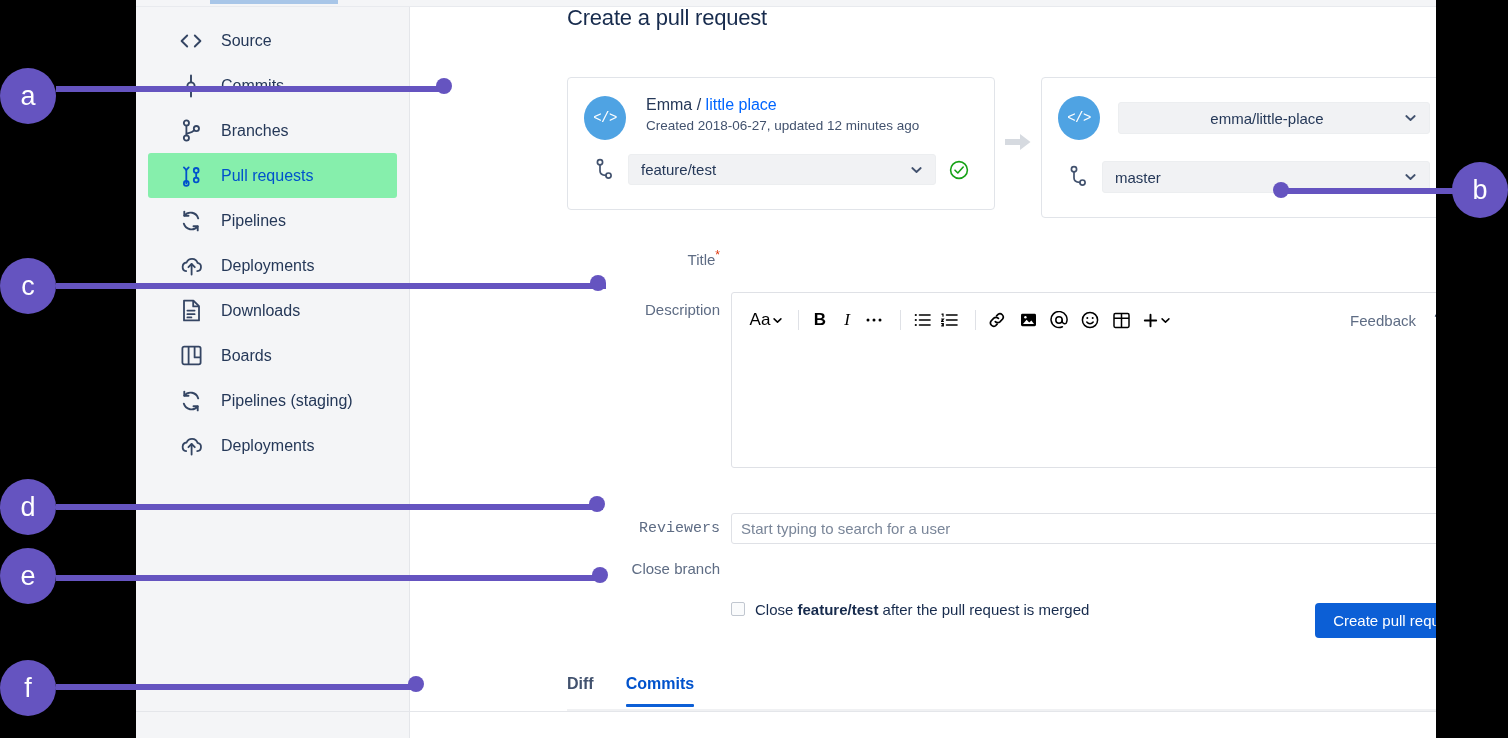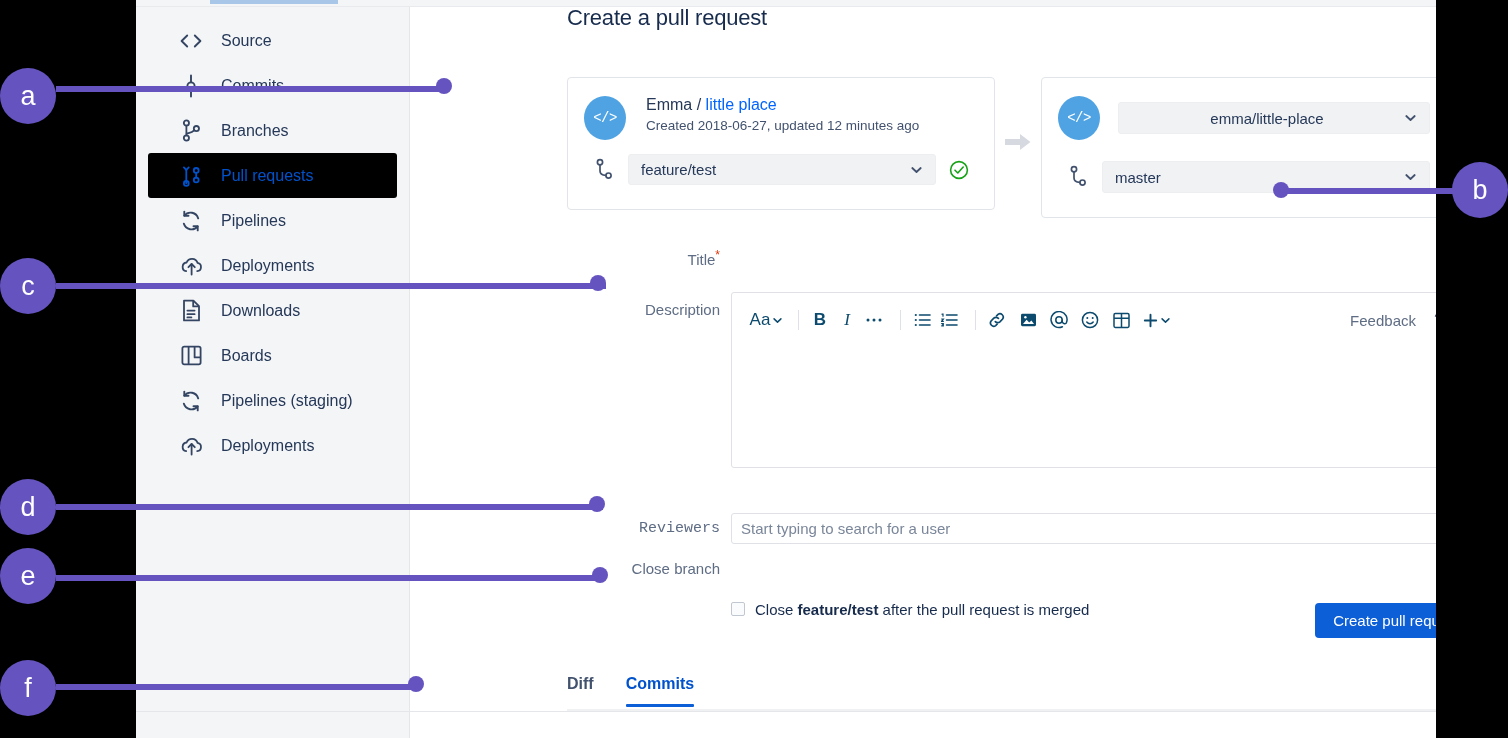--- a/index.html
+++ b/index.html
@@ -74,21 +74,21 @@
     height: 26px;
     flex: 0 0 26px;
     display: flex;
     align-items: center;
     justify-content: center;
     color: #344563;
     margin-right: 17px;
   }
   .nav-item .nav-label { line-height: 1; white-space: nowrap; }
   .nav-item.active {
-    background: #000000;
+    background: #86efac;
     color: #0052cc;
   }
   .nav-item.active .nav-ico { color: #0052cc; }
 
   
   #main {
     position: absolute;
     left: 274px; top: 7px;
     width: 1026px;
     height: 704px;
@@ -228,21 +228,21 @@
     color: #42526e;
   }
   .tb-btn {
     display: flex;
     align-items: center;
     justify-content: center;
     height: 26px;
     min-width: 22px;
     margin-right: 5px;
     cursor: pointer;
-    color: #0c4a6e;
+    color: #000000;
   }
   .tb-sep {
     width: 1px; height: 20px;
     background: #dfe1e6;
     margin: 0 10px;
   }
   .tb-spacer { flex: 1; }
   #tb-feedback {
     font-size: 15px;
     color: #5e6c84;

